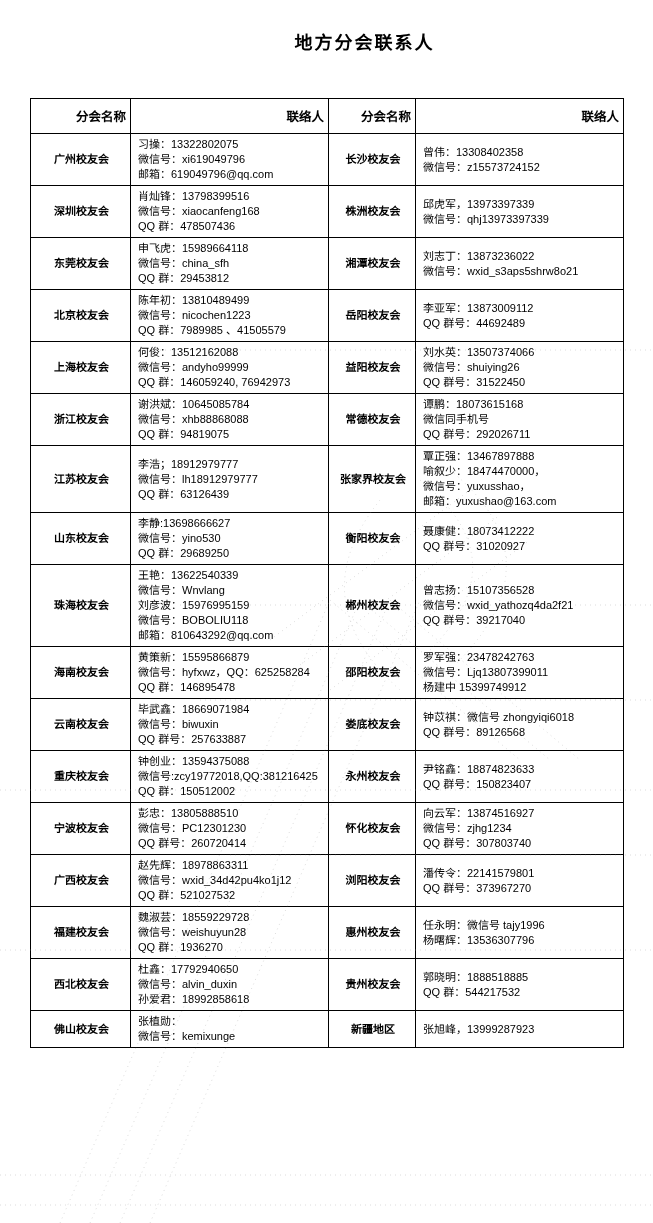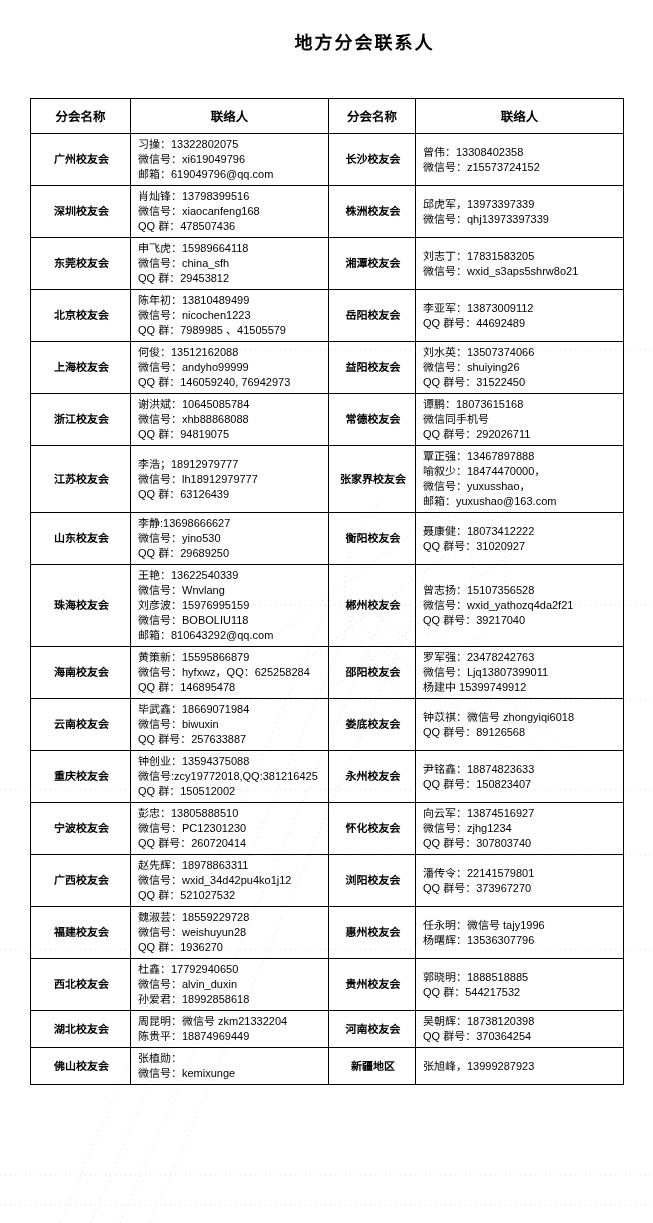--- a/index.html
+++ b/index.html
@@ -59,21 +59,21 @@
   table.contacts td,
   table.contacts th {
     border: 1px solid #000000;
     vertical-align: middle;
     padding: 3px 5px 3px 7px;
     font-size: 11px;
     line-height: 15px;
   }
 
   table.contacts thead th {
-    text-align: center;
+    text-align: right;
     font-weight: bold;
     font-size: 12.5px;
     height: 30px;
     padding: 2px 4px;
     font-family: "DejaVu Serif", "Liberation Serif", serif;
   }
 
   col.c-name  { width: 100px; }
   col.c-info  { width: 198px; }
   col.c-name2 { width: 87px; }
@@ -146,21 +146,21 @@
         </tr>
         <tr>
           <td class="branch">东莞校友会</td>
           <td class="info">
             <span class="line">申飞虎：15989664118</span>
             <span class="line">微信号：china_sfh</span>
             <span class="line">QQ 群：29453812</span>
           </td>
           <td class="branch">湘潭校友会</td>
           <td class="info">
-            <span class="line">刘志丁：17831583205</span>
+            <span class="line">刘志丁：13873236022</span>
             <span class="line">微信号：wxid_s3aps5shrw8o21</span>
           </td>
         </tr>
         <tr>
           <td class="branch">北京校友会</td>
           <td class="info">
             <span class="line">陈年初：13810489499</span>
             <span class="line">微信号：nicochen1223</span>
             <span class="line">QQ 群：7989985 、41505579</span>
           </td>
@@ -326,32 +326,20 @@
           <td class="branch">西北校友会</td>
           <td class="info">
             <span class="line">杜鑫：17792940650</span>
             <span class="line">微信号：alvin_duxin</span>
             <span class="line">孙爱君：18992858618</span>
           </td>
           <td class="branch">贵州校友会</td>
           <td class="info">
             <span class="line">郭晓明：1888518885</span>
             <span class="line">QQ 群：544217532</span>
-          </td>
-        </tr>
-        <tr>
-          <td class="branch">湖北校友会</td>
-          <td class="info">
-            <span class="line">周昆明：微信号 zkm21332204</span>
-            <span class="line">陈贵平：18874969449</span>
-          </td>
-          <td class="branch">河南校友会</td>
-          <td class="info">
-            <span class="line">吴朝辉：18738120398</span>
-            <span class="line">QQ 群号：370364254</span>
           </td>
         </tr>
         <tr>
           <td class="branch">佛山校友会</td>
           <td class="info">
             <span class="line">张植勋：</span>
             <span class="line">微信号：kemixunge</span>
           </td>
           <td class="branch">新疆地区</td>
           <td class="info">

